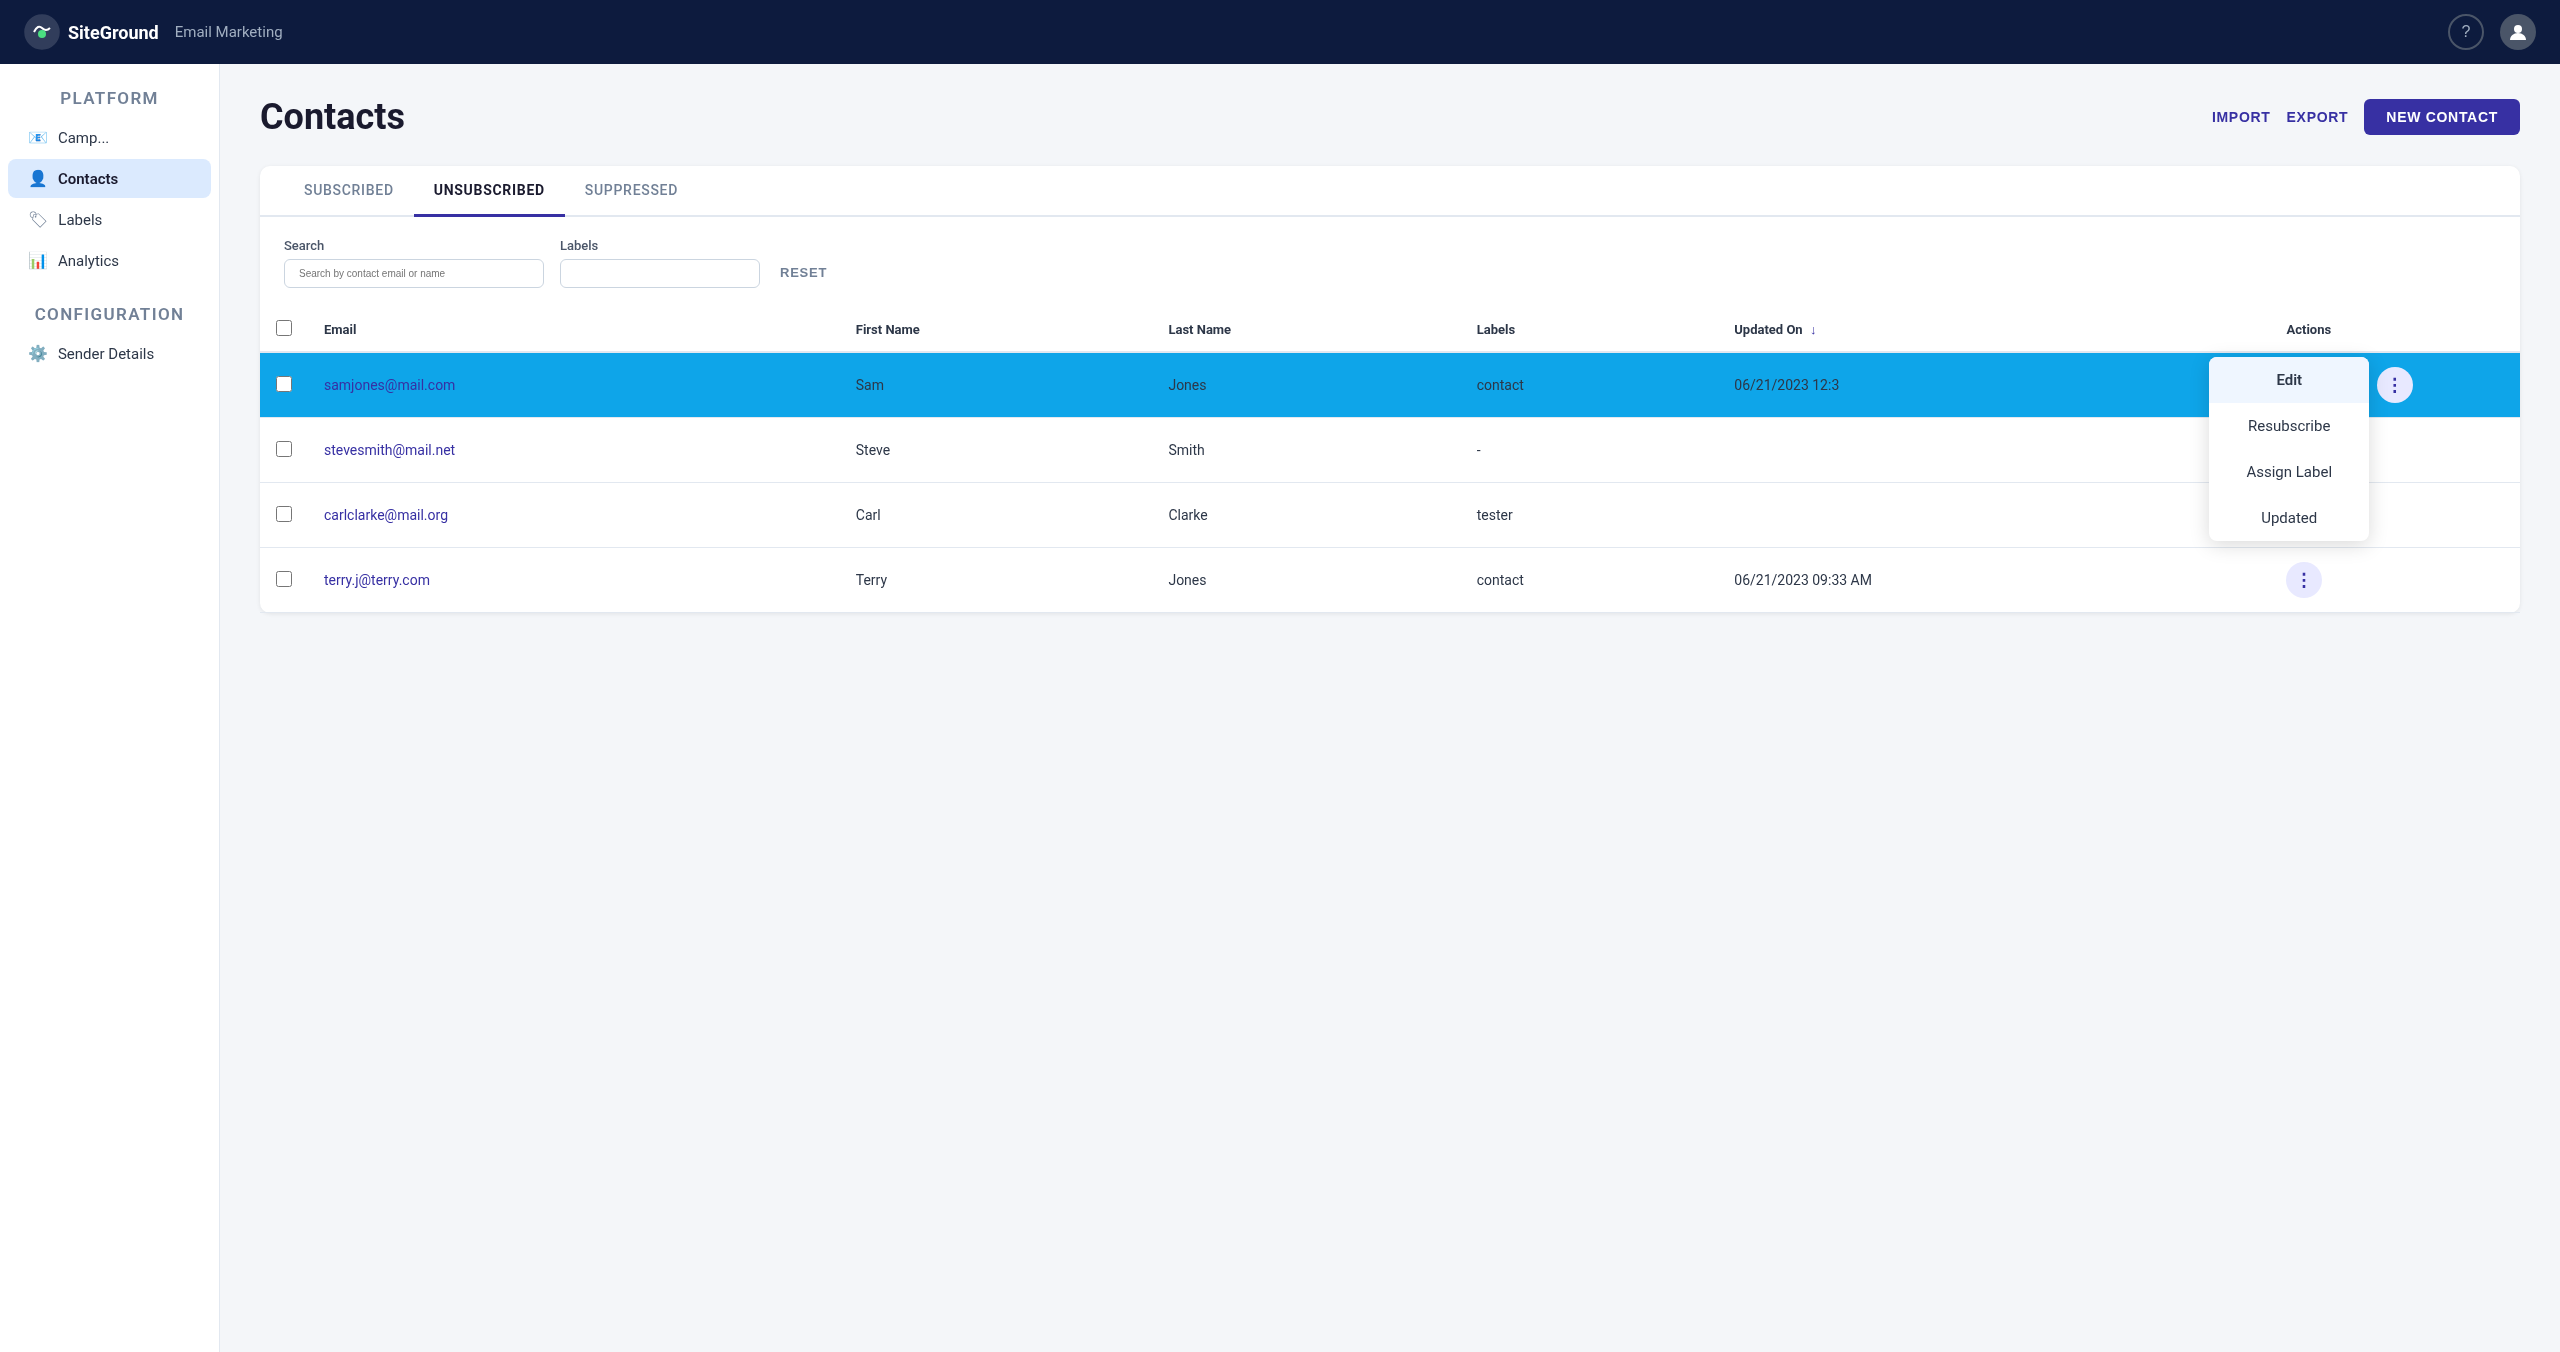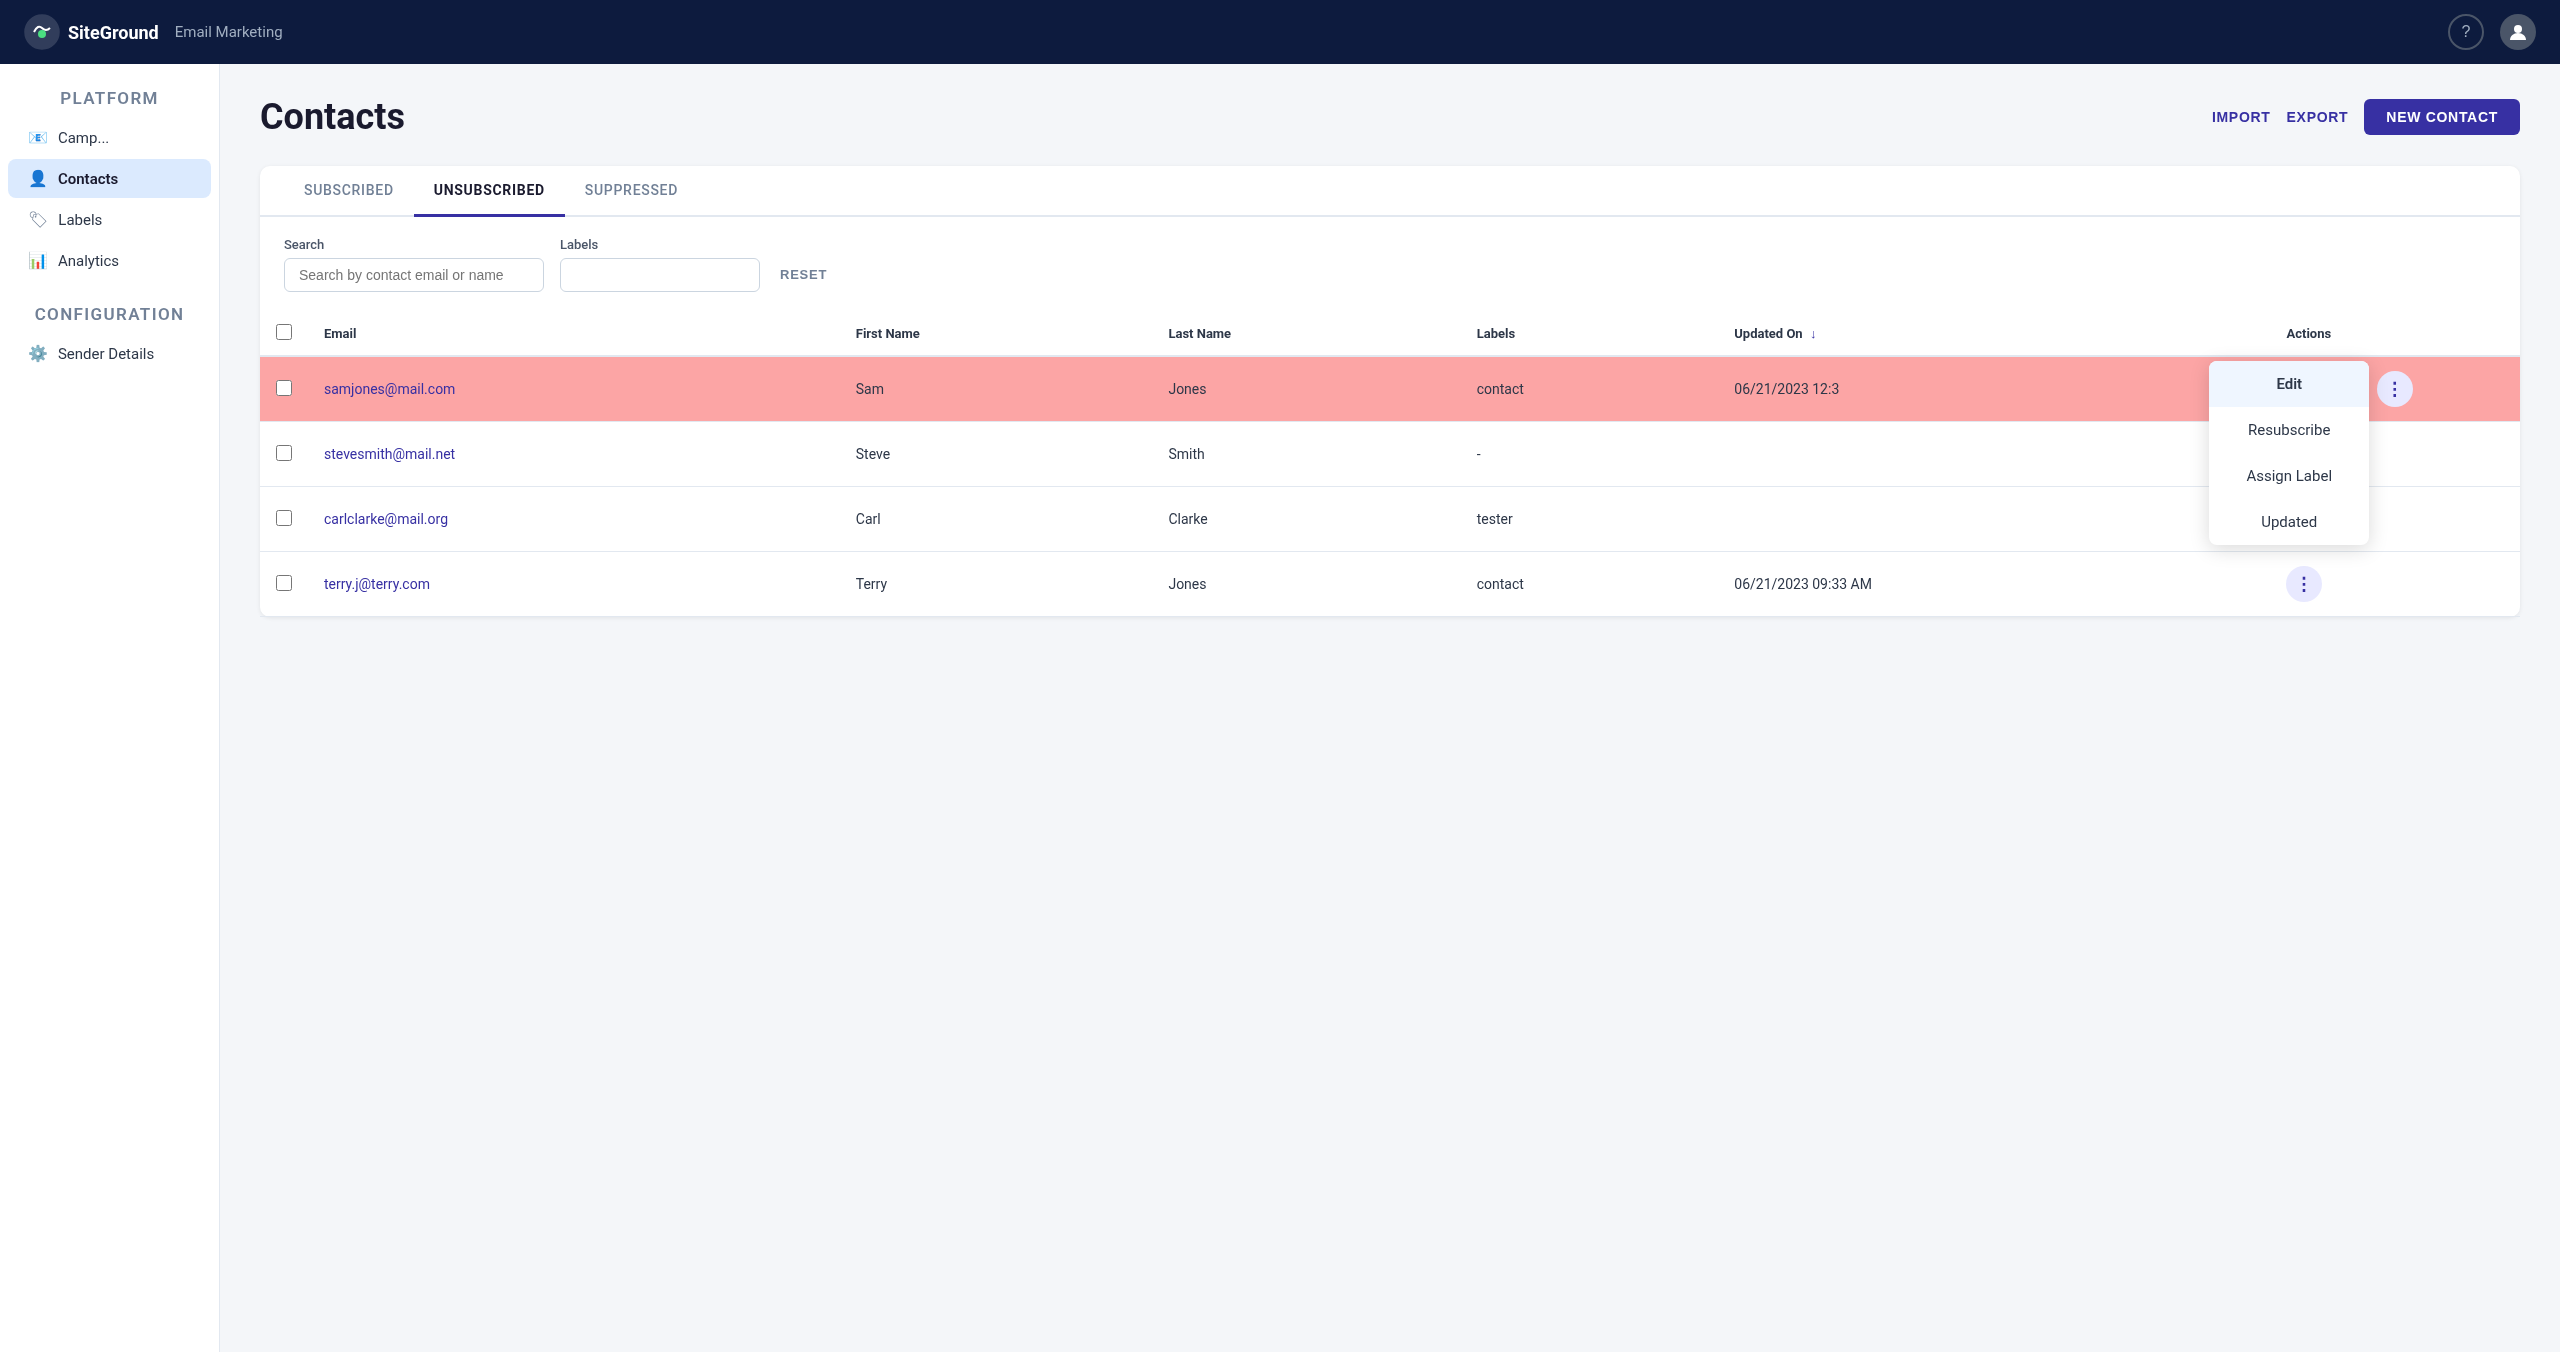--- a/index.html
+++ b/index.html
@@ -86,41 +86,41 @@
       letter-spacing: 0.05em; text-transform: uppercase;
     }
     .tab.active { color: #1a1a2e; border-bottom-color: #3730a3; font-weight: 700; }
 
     
     .filters { display: flex; align-items: center; gap: 16px; padding: 20px 24px; }
     .filter-group { display: flex; flex-direction: column; gap: 6px; }
     .filter-label { font-size: 13px; color: #4a5568; font-weight: 500; }
     .filter-input {
       border: 1px solid #cbd5e0; border-radius: 6px; padding: 8px 14px;
-      font-size: 14px; color: #2d3748; outline: none; width: 260px;
+      font-size: 10px; color: #2d3748; outline: none; width: 260px;
     }
     .filter-input.labels-input { width: 200px; }
     .reset-btn {
       background: none; border: none; color: #718096; font-size: 13px;
       font-weight: 600; cursor: pointer; letter-spacing: 0.06em;
       text-transform: uppercase; margin-top: 20px; padding: 8px 4px;
     }
 
     
     .table-wrap { overflow-x: auto; }
     table { width: 100%; border-collapse: collapse; }
     thead tr { border-bottom: 2px solid #e2e8f0; }
     th {
       padding: 12px 16px; text-align: left; font-size: 13px; font-weight: 700;
       color: #2d3748; white-space: nowrap;
     }
     th.sortable { cursor: pointer; }
     .sort-arrow { color: #3730a3; display: inline-block; margin-left: 4px; }
     tbody tr { border-bottom: 1px solid #e2e8f0; }
-    tbody tr.highlighted { background: #fca5a5; }
+    tbody tr.highlighted { background: #0ea5e9; }
     td { padding: 14px 16px; font-size: 14px; color: #2d3748; }
     td.email-cell { color: #3730a3; }
     .checkbox-cell { width: 40px; }
     input[type="checkbox"] { width: 16px; height: 16px; cursor: pointer; accent-color: #3730a3; }
 
     
     .action-dots-btn {
       width: 36px; height: 36px; border-radius: 50%; border: none;
       background: #e8e9ff; cursor: pointer;
       display: flex; align-items: center; justify-content: center;

